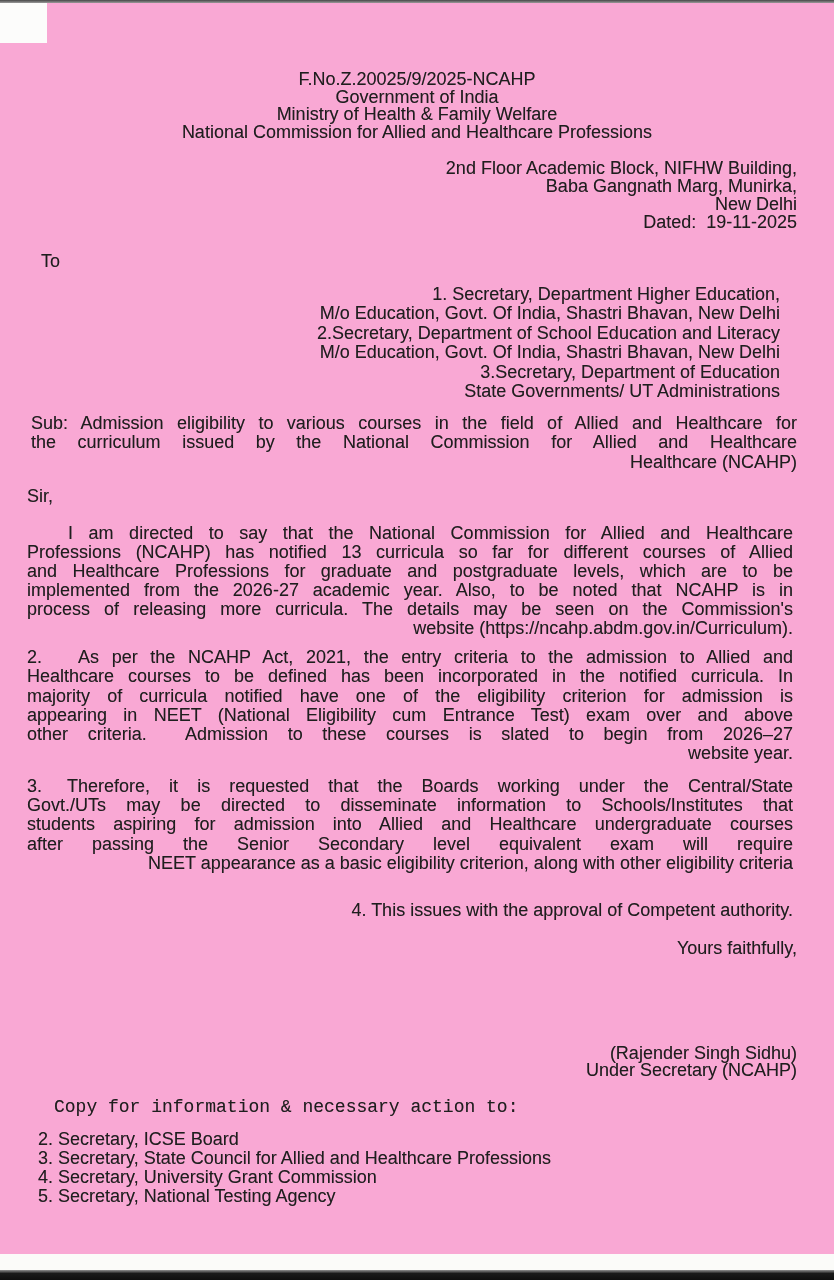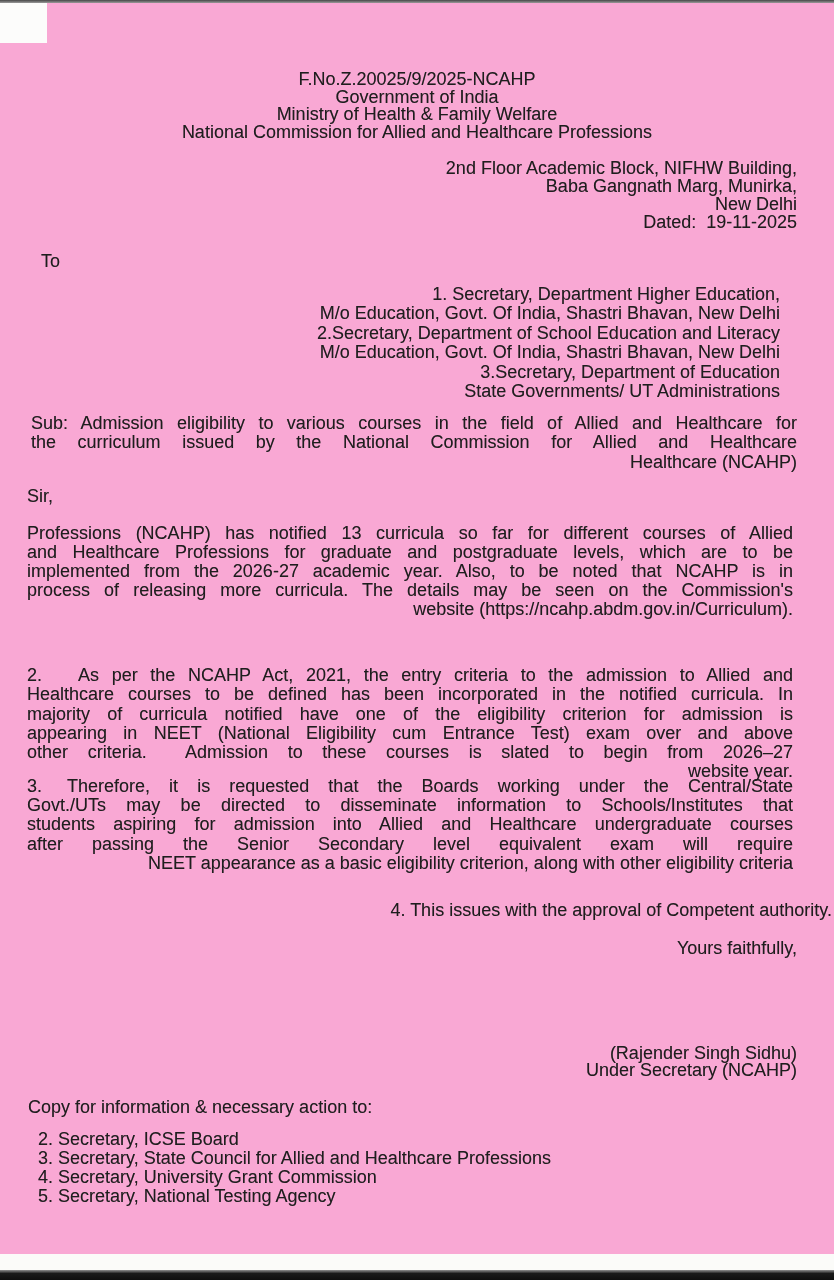--- a/index.html
+++ b/index.html
@@ -35,40 +35,40 @@
   .recipients { top:285px; left:40px; width:740px; line-height:19.4px; }
   .num { display:inline-block; width:64px; }
   .rl2 { padding-left:64px; }
 
   .subject { top:414px; left:31px; width:766px; line-height:19.3px; }
 
   .greeting { top:486px; left:27px; }
 
   .para { left:27px; width:766px; }
   .p1 { top:524px; line-height:18.9px; }
-  .p2 { top:648px; line-height:19.3px;margin-top:18px; }
+  .p2 { top:648px; line-height:19.3px; }
   .p3 { top:777px; line-height:19.2px; }
-  .p4 { top:900px;margin-left:39px; }
+  .p4 { top:900px; }
 
   .jl { text-align: justify; text-align-last: justify; }
   .ll { text-align: right; }
   .ind { padding-left:41px; }
   .pnum2 { display:inline-block; width:51px; }
   .pnum3 { display:inline-block; width:40px; }
 
   .closing { top:938px; right:37px; text-align:left; }
 
   .stamp { top:957px; left:593px; width:230px;
            font-family:"DejaVu Sans", sans-serif;
            font-size:18px; line-height:24.6px; color:#1a1a1a; }
 
   .sig-name  { top:1045px; right:37px; text-align:right; line-height:17.5px; }
   .sig-title { top:1062px; right:37px; text-align:right; line-height:17.5px; }
 
-  .copy-head { top:1097px; left:28px; }
+  .copy-head { top:1097px; left:54px;font-family:Liberation Mono, monospace; }
   .copy-list { top:1130px; left:38px; line-height:19px; }
 </style>
 </head>
 <body>
 
 <div class="page">
 
   <div class="abs edge-top"></div>
   <div class="abs corner-patch"></div>
 
@@ -99,20 +99,21 @@
 
   <div class="abs subject">
     <div class="jl">Sub: Admission eligibility to various courses in the field of Allied and Healthcare for</div>
     <div class="jl">the curriculum issued by the National Commission for Allied and Healthcare</div>
     <div class="ll">Healthcare (NCAHP)</div>
   </div>
 
   <div class="abs greeting">Sir,</div>
 
   <div class="abs para p1">
+    <div class="jl ind">I am directed to say that the National Commission for Allied and Healthcare</div>
     <div class="jl">Professions (NCAHP) has notified 13 curricula so far for different courses of Allied</div>
     <div class="jl">and Healthcare Professions for graduate and postgraduate levels, which are to be</div>
     <div class="jl">implemented from the 2026-27 academic year. Also, to be noted that NCAHP is in</div>
     <div class="jl">process of releasing more curricula. The details may be seen on the Commission's</div>
     <div class="ll">website (https://ncahp.abdm.gov.in/Curriculum).</div>
   </div>
 
   <div class="abs para p2">
     <div class="jl"><span class="pnum2">2.</span><span>As per the NCAHP Act, 2021, the entry criteria to the admission to Allied and</span></div>
     <div class="jl">Healthcare courses to be defined has been incorporated in the notified curricula. In</div>

